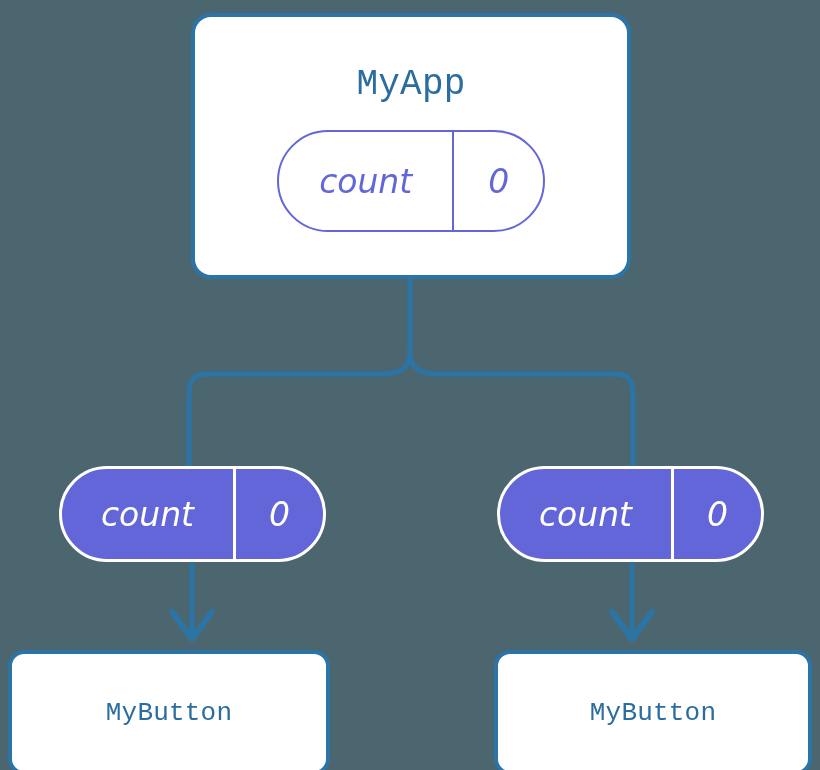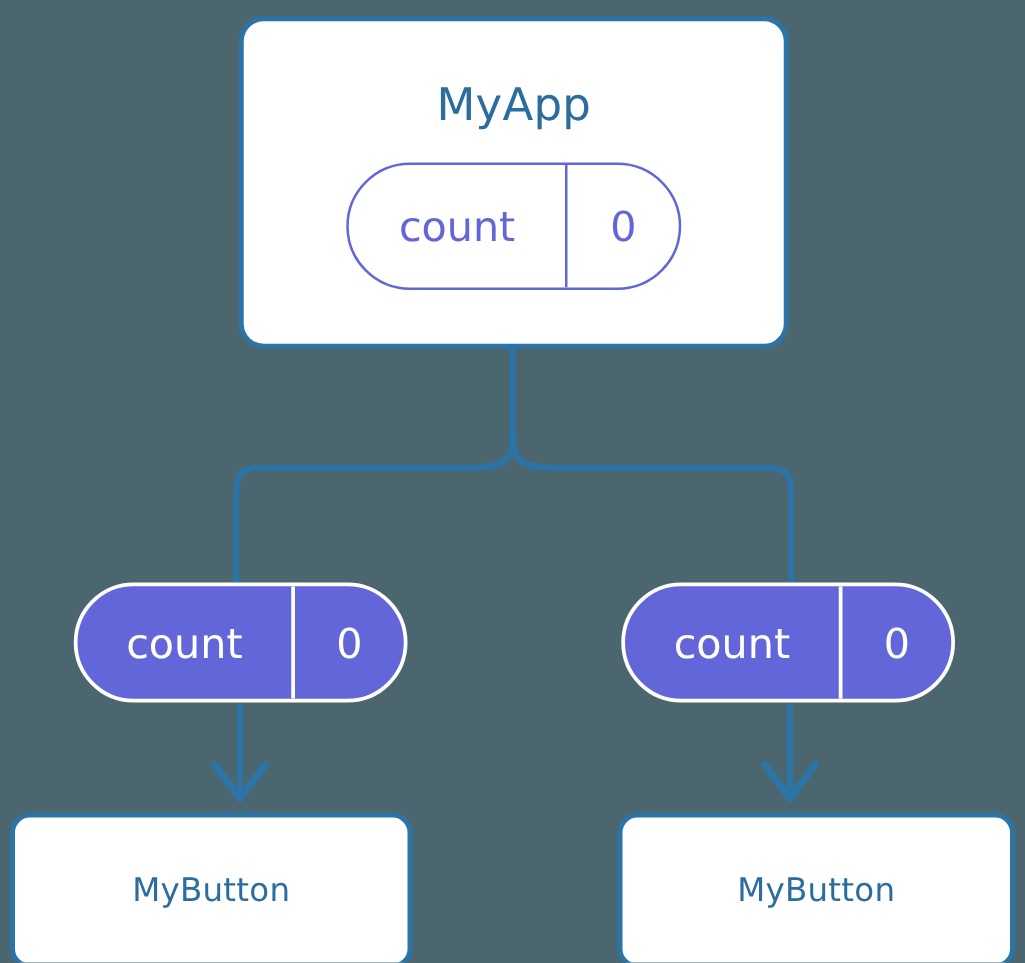--- a/index.html
+++ b/index.html
@@ -38,20 +38,21 @@
     flex-direction: column;
     align-items: center;
   }
   .card-title {
     color: #2a6d9e;
     font-size: 34px;
     font-weight: 400;
     letter-spacing: 0.2px;
     line-height: 1;
     white-space: nowrap;
+    font-family: Liberation Mono, monospace;
   }
 
   
   #root-card {
     left: 191px;
     top: 13px;
     width: 440px;
     height: 266px;
     border-radius: 20px;
     padding-top: 50px;
@@ -79,20 +80,21 @@
   }
   .pill .pill-key,
   .pill .pill-val {
     display: flex;
     align-items: center;
     justify-content: center;
     font-size: 33px;
     line-height: 1;
     white-space: nowrap;
     box-sizing: border-box;
+    font-style: italic;
   }
 
   
   .pill-outline {
     border: 2px solid #6366d8;
     background: #ffffff;
   }
   .pill-outline .pill-key,
   .pill-outline .pill-val { color: #6366d8; }
   .pill-outline .pill-val { border-left: 2px solid #6366d8; }

